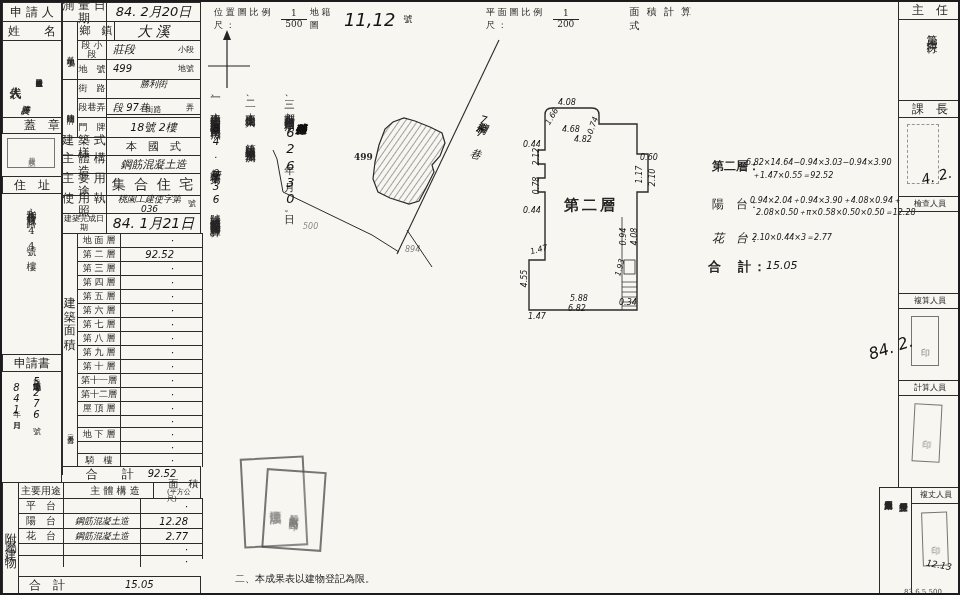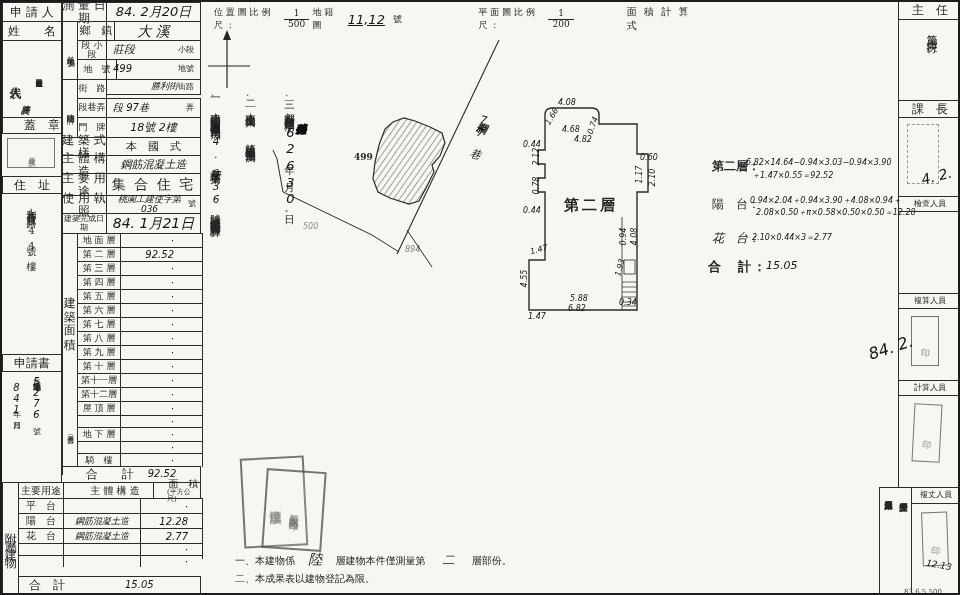--- a/index.html
+++ b/index.html
@@ -102,35 +102,35 @@
     </div>
 
   <div class="cell lbl" style="left:75px;top:38px;width:30px;height:20px;font-size:9px;">
       <span>段 小段</span>
     </div>
   <div class="cell" style="left:104px;top:38px;width:95px;height:20px;justify-content:space-between;padding:0 6px;">
     <span class="hw" style="font-size:11px;">莊段</span>
       <span class="sm">小段</span>
   </div>
 
-  <div class="cell lbl" style="left:75px;top:57px;width:40px;height:21px;font-size:9px;">
+  <div class="cell lbl" style="left:75px;top:57px;width:30px;height:21px;font-size:9px;">
       <span>地　號</span>
     </div>
   <div class="cell" style="left:104px;top:57px;width:95px;height:21px;justify-content:space-between;padding:0 6px;">
     <span class="hw" style="font-size:10px;">499</span>
       <span class="sm">地號</span>
   </div>
 
   <div class="cell" style="left:59px;top:77px;width:17px;height:59px;">
     <span class="vtext sm" style="letter-spacing:1px;">建物門牌</span>
   </div>
   <div class="cell lbl" style="left:75px;top:77px;width:30px;height:20px;font-size:9px;">
       <span>街　路</span>
     </div>
-  <div class="cell" style="left:104px;top:77px;width:95px;height:16px;justify-content:flex-end;padding:0 6px;">
+  <div class="cell" style="left:104px;top:77px;width:95px;height:36px;justify-content:space-between;padding:0 6px;flex-direction:column;">
     <span class="hw" style="font-size:9px;">勝利街</span>
       <span class="sm">街路</span>
   </div>
   <div class="cell lbl" style="left:75px;top:96px;width:30px;height:20px;font-size:9px;">
       <span>段巷弄</span>
     </div>
   <div class="cell" style="left:104px;top:96px;width:95px;height:20px;justify-content:space-between;padding:0 6px;">
     <span class="hw" style="font-size:10px;">段 97巷</span>
       <span class="sm">弄</span>
   </div>
@@ -299,21 +299,21 @@
     <span class="hw" style="font-size:10px;">15.05</span>
   </div>
 
   <div class="abs" style="left:212px;top:6px;width:480px;height:22px;display:flex;align-items:center;font-size:9px;">
     <span>位 置 圖 比 例 尺 ：</span>
     <span class="frac">
         <span class="num">1</span>
         <span>500</span>
       </span>
     <span>地 籍 圖</span>
-    <span class="hw" style="font-size:13px;margin:0 8px;text-decoration:underline;">11,12</span>
+    <span class="hw" style="font-size:18px;margin:0 8px;">11,12</span>
     <span>號</span>
     <span style="width:92px;"></span>
     <span>平 面 圖 比 例 尺 ：</span>
     <span class="frac">
         <span class="num">1</span>
         <span>200</span>
       </span>
     <span style="width:60px;"></span>
     <span style="font-size:10px;letter-spacing:2px;">面 積 計 算 式</span>
   </div>
@@ -407,27 +407,20 @@
   <div class="abs" style="left:706px;top:256px;font-size:13px;font-weight:bold;letter-spacing:2px;">合　計：</div>
   <div class="abs hw" style="left:764px;top:257px;font-size:11px;">15.05</div>
 
   <div class="seal" style="left:240px;top:455px;width:60px;height:86px;transform:rotate(-3deg);">
     <span class="sealtxt" style="font-size:12px;line-height:1.3;">億順建設</span>
   </div>
   <div class="seal" style="left:262px;top:468px;width:56px;height:76px;transform:rotate(4deg);background:rgba(248,246,240,.2);">
     <span class="sealtxt" style="font-size:10px;line-height:1.25;">股份有限公司印</span>
   </div>
 
-  <div class="abs" style="left:233px;top:549px;font-size:10px;">
-    <span>一、本建物係</span>
-    <span class="hw" style="font-size:14px;margin:0 10px;">陸</span>
-    <span>層建物本件僅測量第</span>
-    <span class="hw" style="font-size:12px;margin:0 14px;">二</span>
-    <span>層部份。</span>
-  </div>
   <div class="abs" style="left:233px;top:570px;font-size:10px;">二、本成果表以建物登記為限。</div>
 
   <div class="abs" style="left:896px;top:0;width:62px;height:486px;border-left:1px solid #2b2b2b;box-sizing:border-box;">
     <div class="cell lbl" style="left:0;top:0;width:62px;height:18px;border-width:0 0 1px 0;">
         <span>主　任</span>
       </div>
     <div class="abs vtext" style="left:24px;top:24px;height:74px;font-size:11px;letter-spacing:2px;">第二層決行</div>
     <div class="cell lbl" style="left:0;top:98px;width:62px;height:18px;border-width:1px 0;">
         <span>課　長</span>
       </div>

